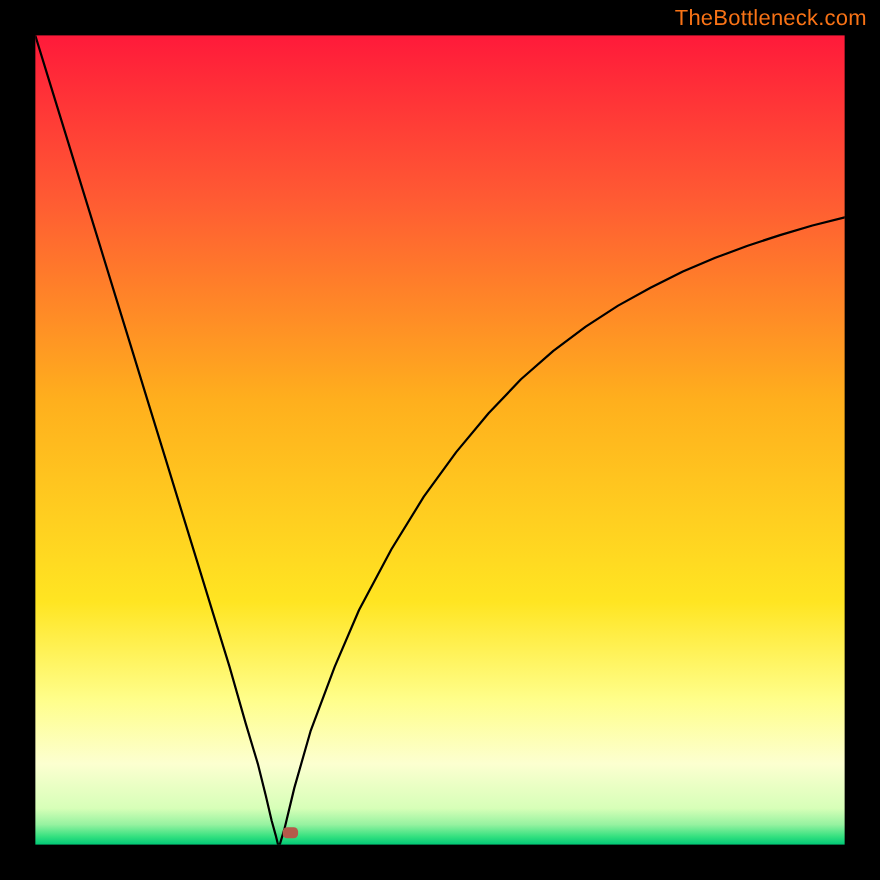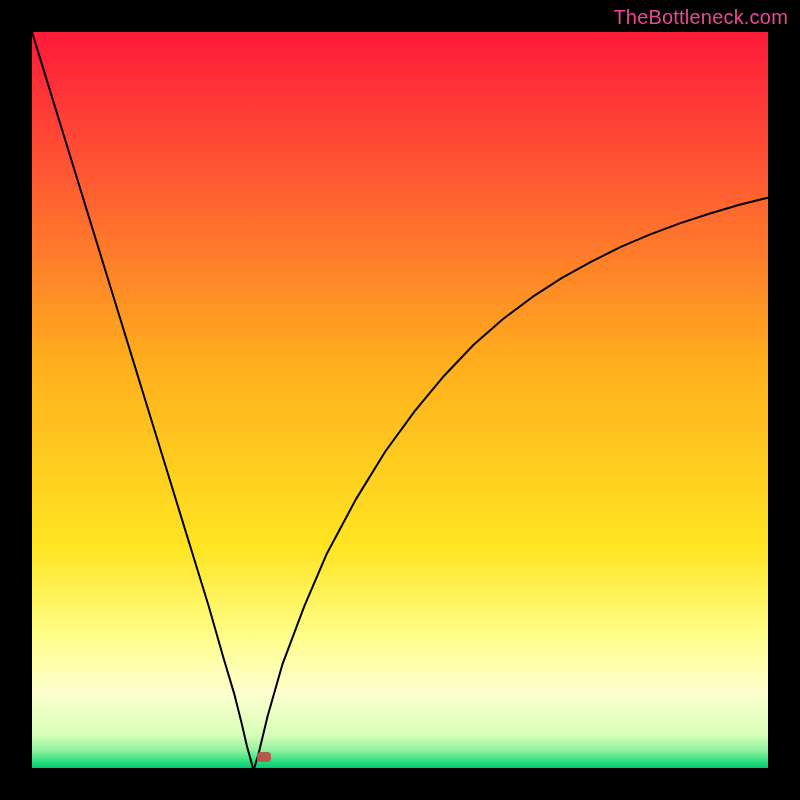--- a/index.html
+++ b/index.html
@@ -23,21 +23,21 @@
     position: absolute;
     left: 32px;
     top: 32px;
     width: 736px;
     height: 736px;
   }
   .watermark {
     position: absolute;
     top: 6px;
     right: 12px;
-    color: #ec4899;
+    color: #f97316;
     font-size: 20px;
     font-weight: 500;
     letter-spacing: 0.2px;
     user-select: none;
   }
   .marker {
     position: absolute;
     width: 14px;
     height: 10px;
     border-radius: 4px;

